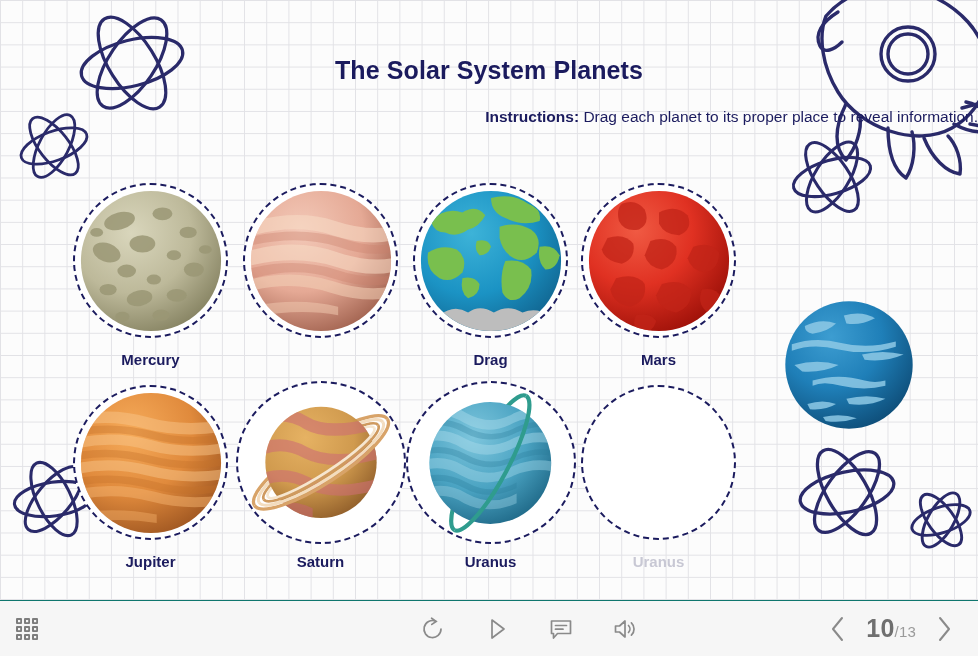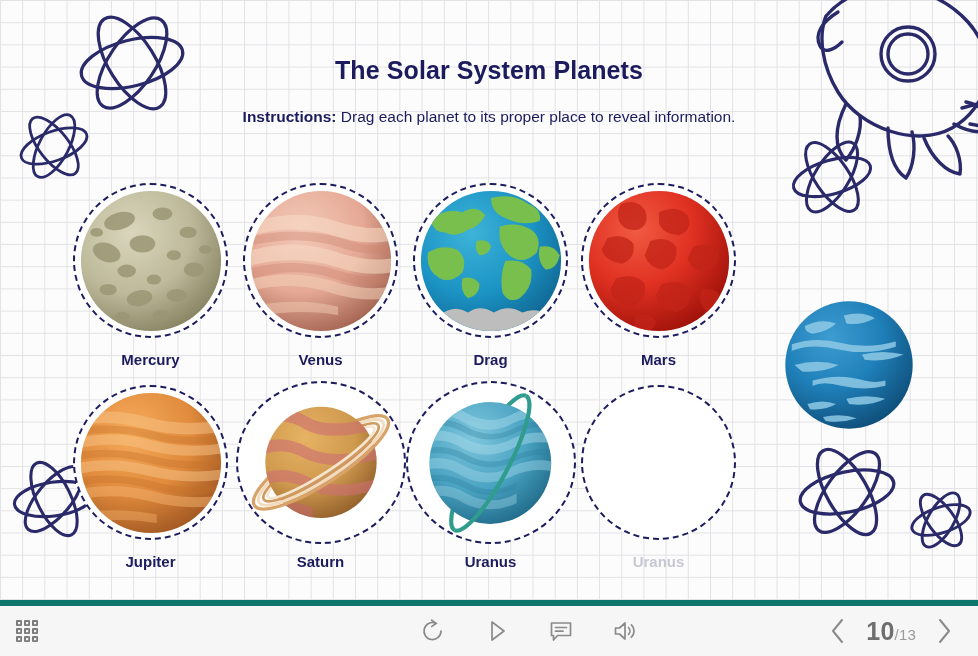--- a/index.html
+++ b/index.html
@@ -42,21 +42,21 @@
     text-align: center;
     font-size: 25px;
     font-weight: bold;
     color: #1b1b5e;
     letter-spacing: .1px;
   }
   #instructions {
     position: absolute;
     left: 0; top: 108px;
     width: 978px;
-    text-align: center;
+    text-align: right;
     font-size: 15.5px;
     color: #1b1b5e;
   }
   #instructions .lead { font-weight: bold; }
   #instructions .body { font-weight: normal; }
 
   
   #slots {
     position: absolute;
     left: 68px; top: 183px;
@@ -115,21 +115,21 @@
     cursor: grab;
   }
   #neptune-drag svg { display: block; }
 
   
   #toolbar {
     position: absolute;
     left: 0; bottom: 0;
     width: 978px; height: 56px;
     background: #f6f6f6;
-    border-top: 6px solid #0f766e;
+    border-top: 1px solid #0f766e;
     display: flex;
     align-items: center;
   }
   #toolbar-left   { width: 330px; padding-left: 14px; display: flex; align-items: center; }
   #toolbar-center { flex: 1; display: flex; align-items: center; justify-content: center; gap: 38px; }
   #toolbar-right  { width: 250px; display: flex; align-items: center; justify-content: flex-end;
                     gap: 16px; padding-right: 22px; }
 
   .tbtn {
     background: none; border: none; padding: 0;
@@ -296,21 +296,20 @@
                 <path d="M-10 66 Q26 54 58 64 Q88 74 112 64 L112 72 Q88 82 56 72 Q26 62 -10 74 Z" fill="#f2cfb6"></path>
                 <path d="M-10 84 Q30 74 62 82 L62 88 Q30 82 -10 92 Z" fill="#efc6ae"></path>
               </g>
               <g clip-path="url(#cVenus)" opacity="0.35">
                 <path d="M-10 36 Q30 24 64 34 Q92 44 112 34 L112 40 Q90 50 62 40 Q30 30 -10 42 Z" fill="#c97f6a"></path>
                 <path d="M-10 58 Q28 46 60 56 Q90 66 112 56 L112 62 Q88 72 58 62 Q28 52 -10 66 Z" fill="#c97f6a"></path>
               </g>
             </svg>
           </div>
         </div>
-        <div class="planet-label">Venus</div>
       </div>
 
       <div class="slot slot-r0 slot-c2">
         <div class="dropzone">
           <div class="planet">
             <svg width="143" height="143" viewBox="0 0 100 100">
               <defs>
                 <radialGradient id="gEarth" cx="36%" cy="30%" r="80%">
                   <stop offset="0%" stop-color="#3db3d8"></stop>
                   <stop offset="55%" stop-color="#1b93c4"></stop>

